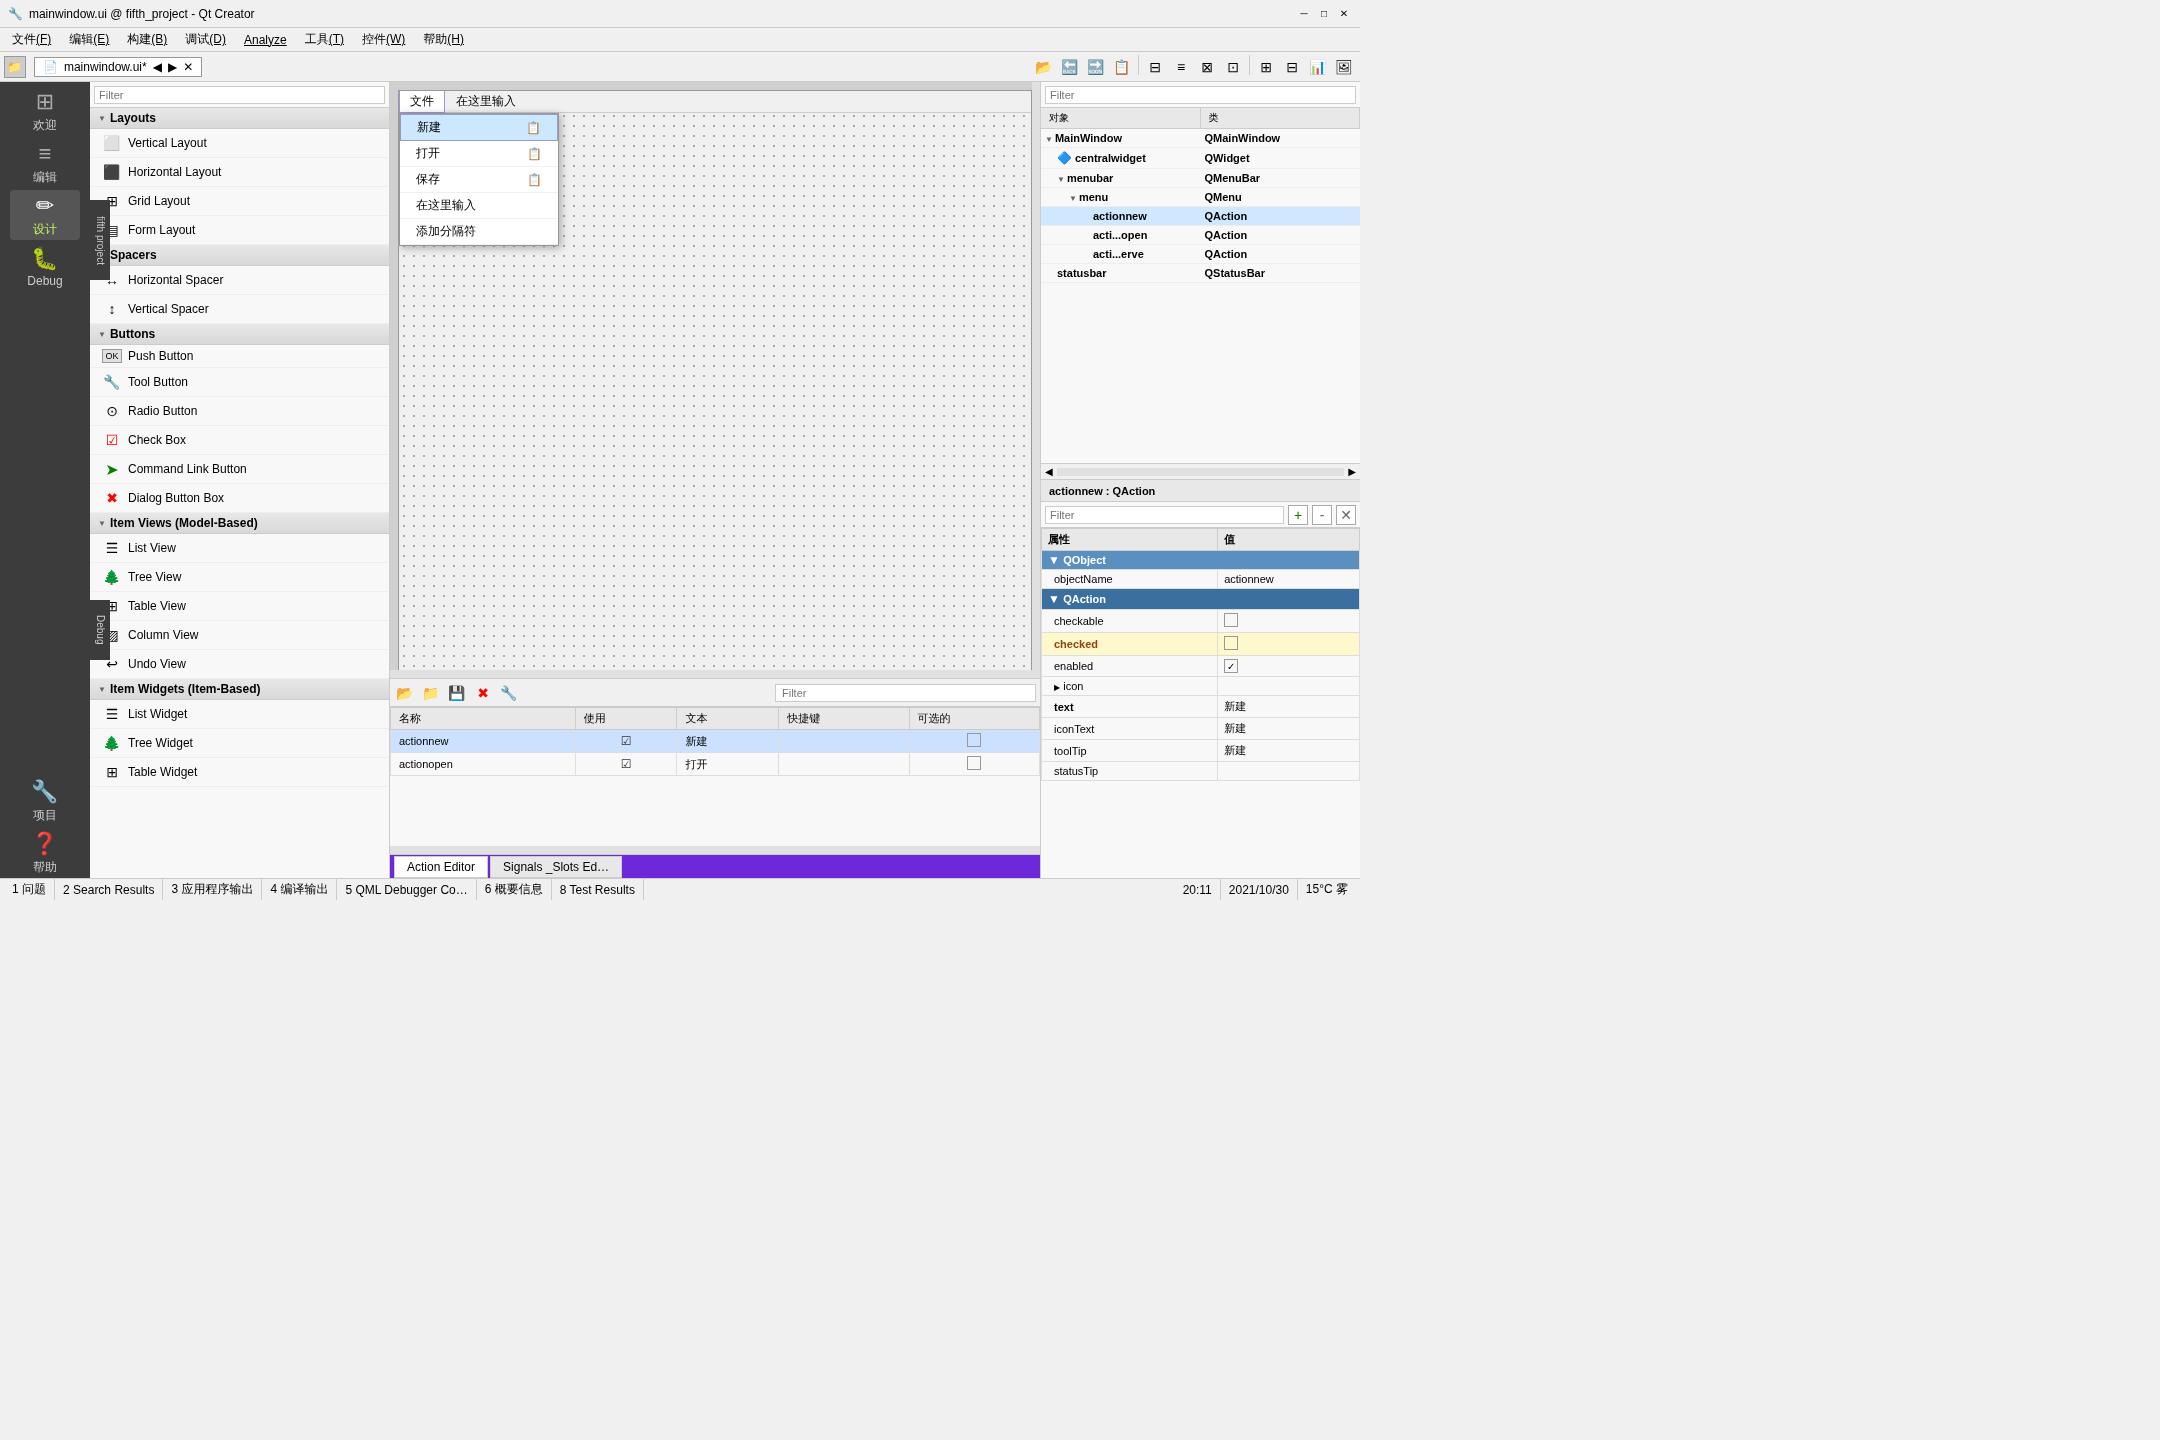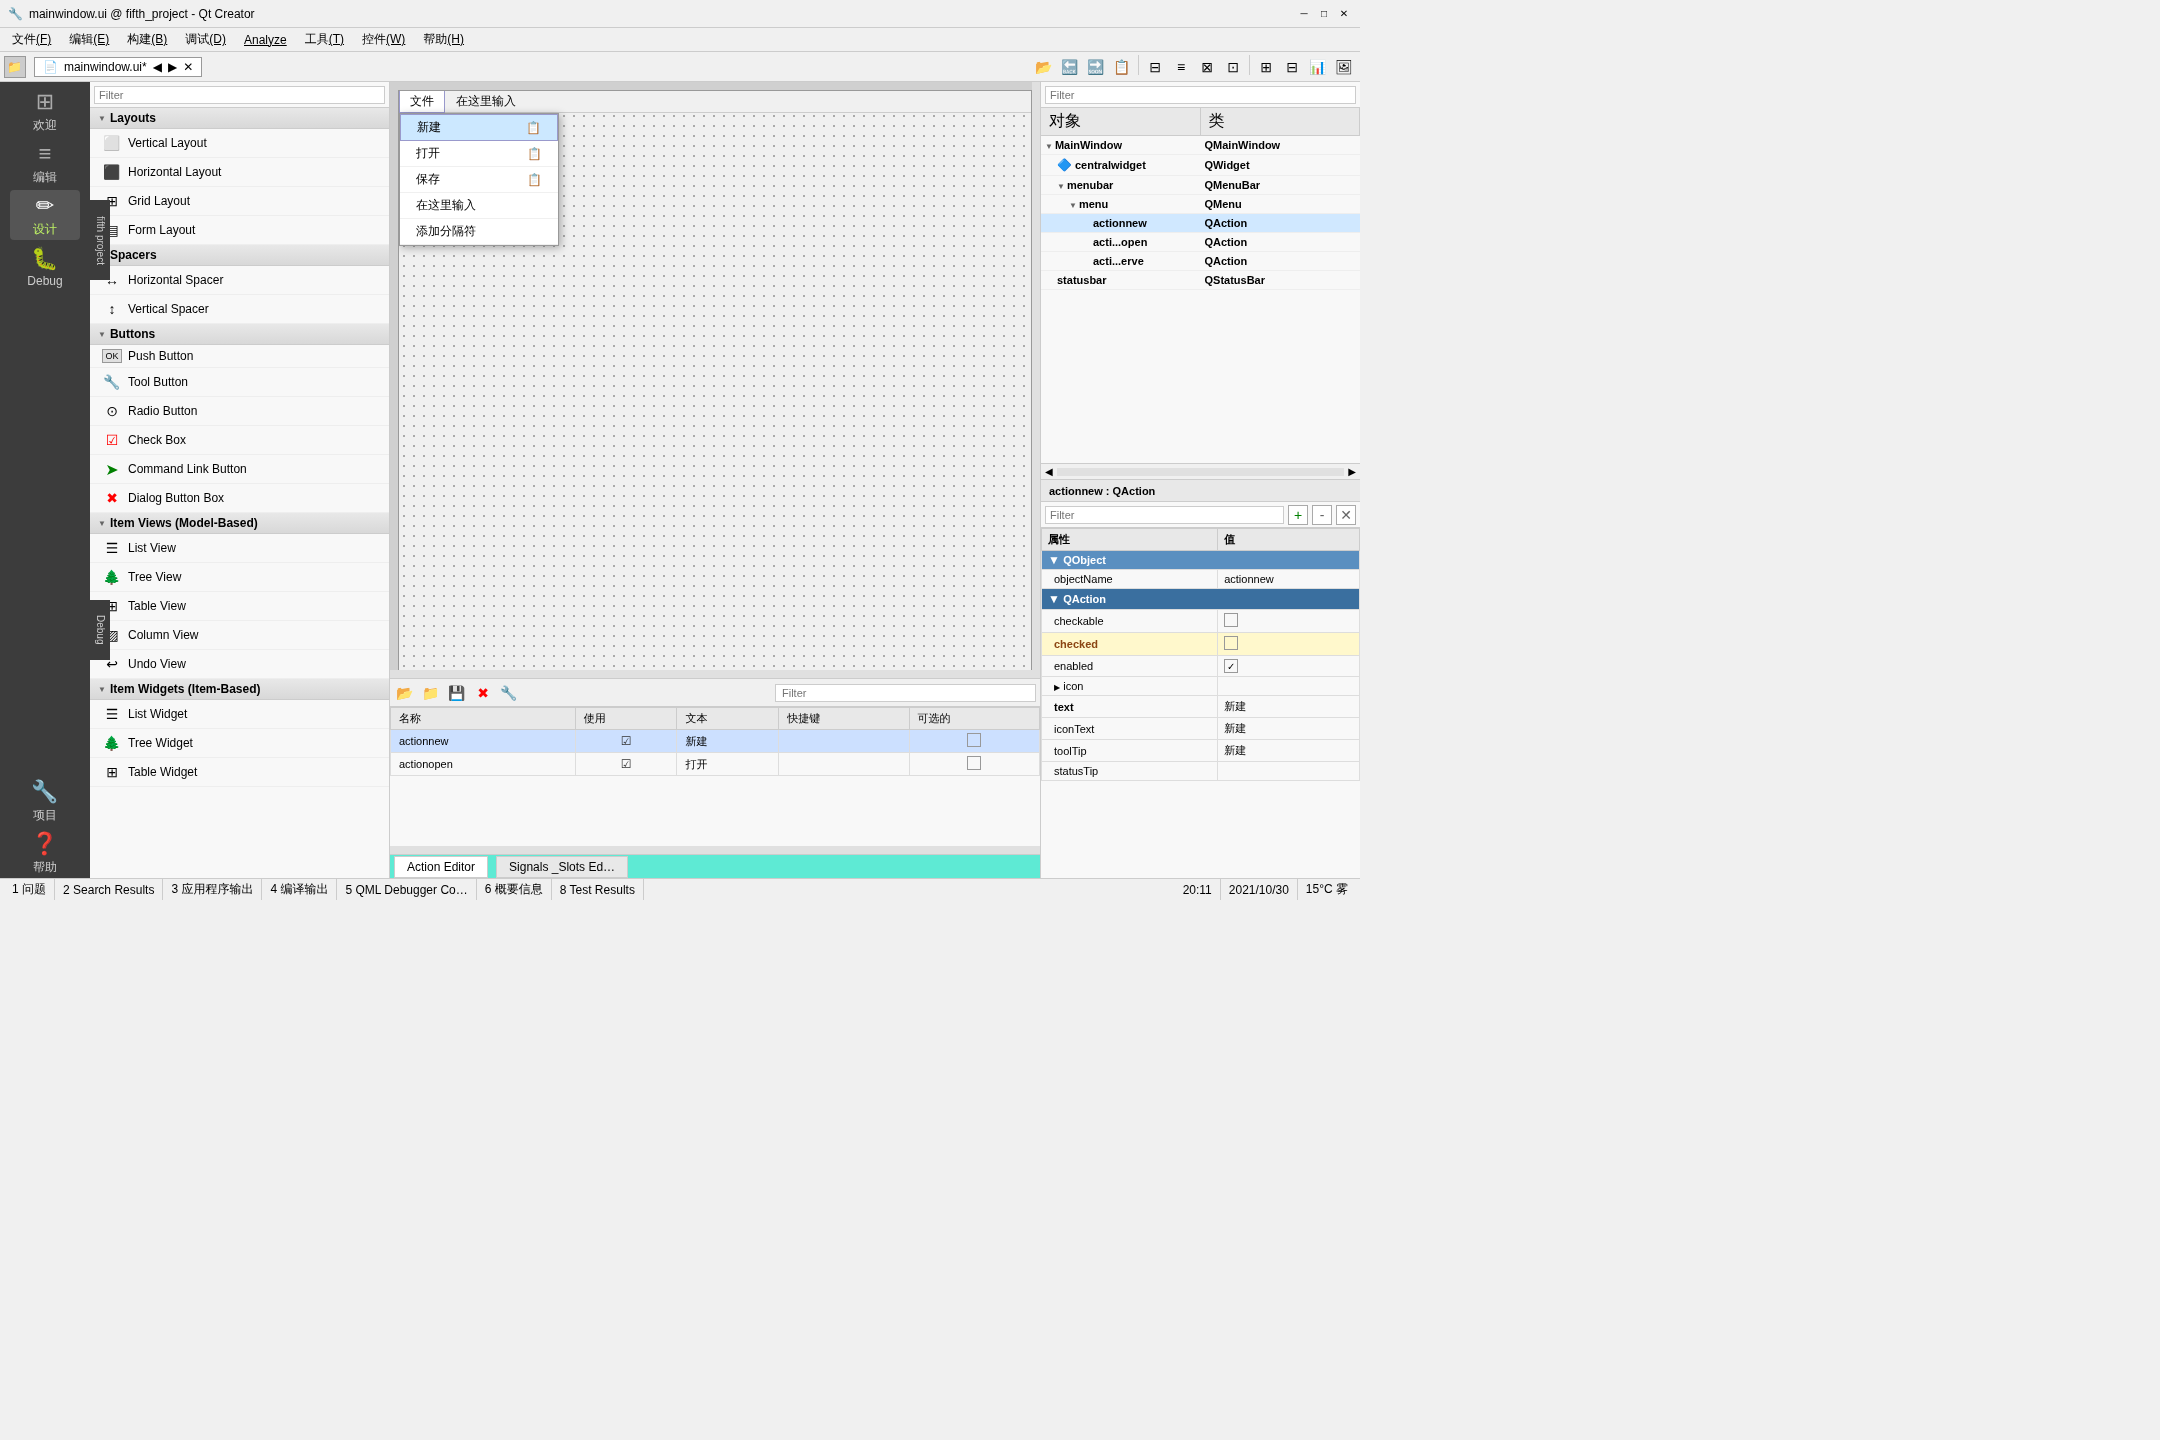--- a/index.html
+++ b/index.html
@@ -262,26 +262,26 @@
     .bottom-table td {
       border: 1px solid #ddd;
       padding: 3px 8px;
       font-size: 11px;
     }
     .bottom-table .row-selected td { background: #cce0ff; }
     
     
     .bottom-tabs {
       height: 24px;
-      background: #5eead4;
+      background: #6d28d9;
       border-top: 1px solid #ccc;
       display: flex;
       align-items: center;
       padding: 0 4px;
-      gap: 8px;
+      gap: 2px;
     }
     .bottom-tab {
       padding: 3px 12px;
       border: 1px solid #ccc;
       background: #e8e8e8;
       cursor: pointer;
       font-size: 11px;
     }
     .bottom-tab.active { background: white; }
     
@@ -318,21 +318,21 @@
       flex: 1;
       overflow-y: auto;
     }
     .tree-header {
       display: flex;
       background: #e8e8e8;
       border-bottom: 1px solid #ccc;
     }
     .tree-header-cell {
       padding: 3px 8px;
-      font-size: 16px;
+      font-size: 10px;
       border-right: 1px solid #ccc;
       flex: 1;
     }
     .tree-row {
       display: flex;
       border-bottom: 1px solid #eee;
       align-items: center;
     }
     .tree-cell {
       padding: 3px 4px;

